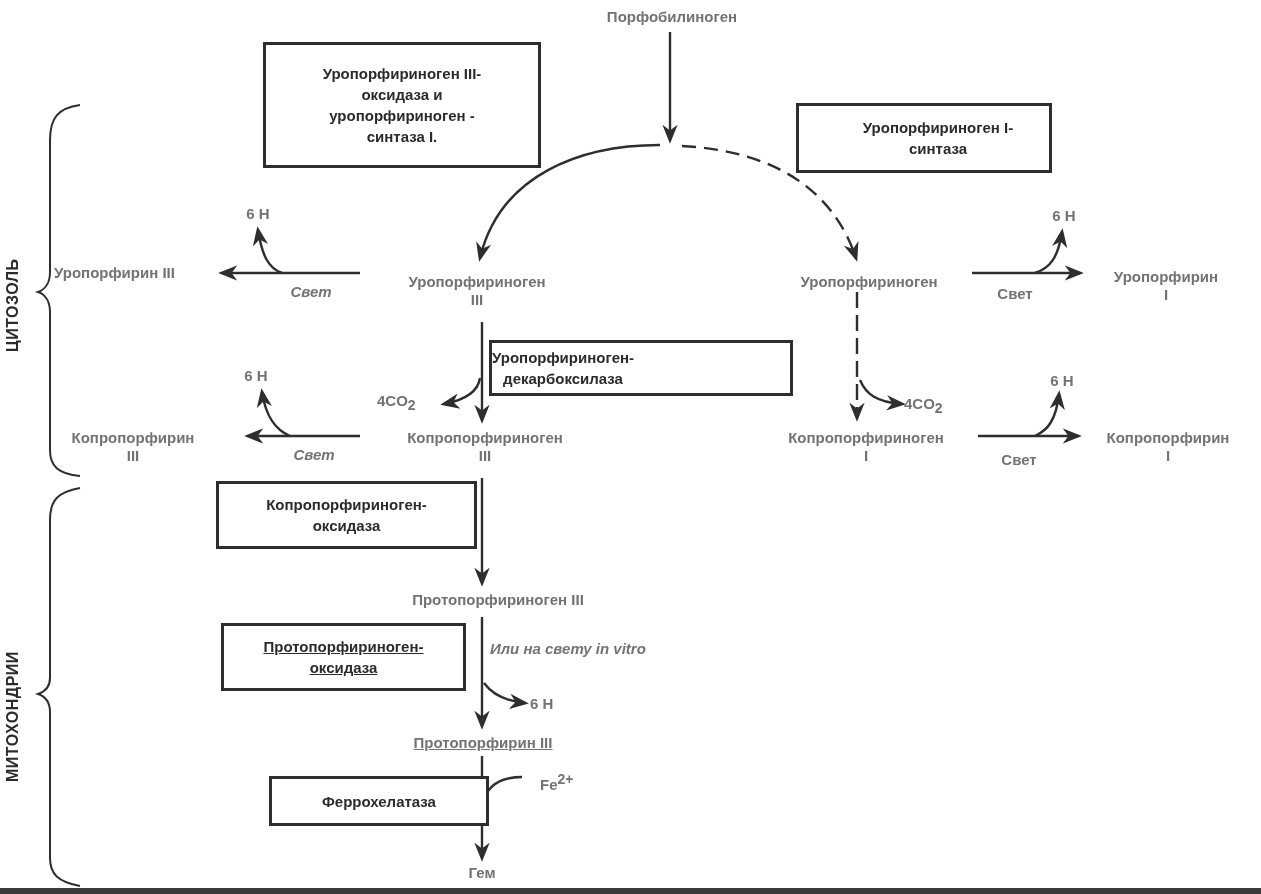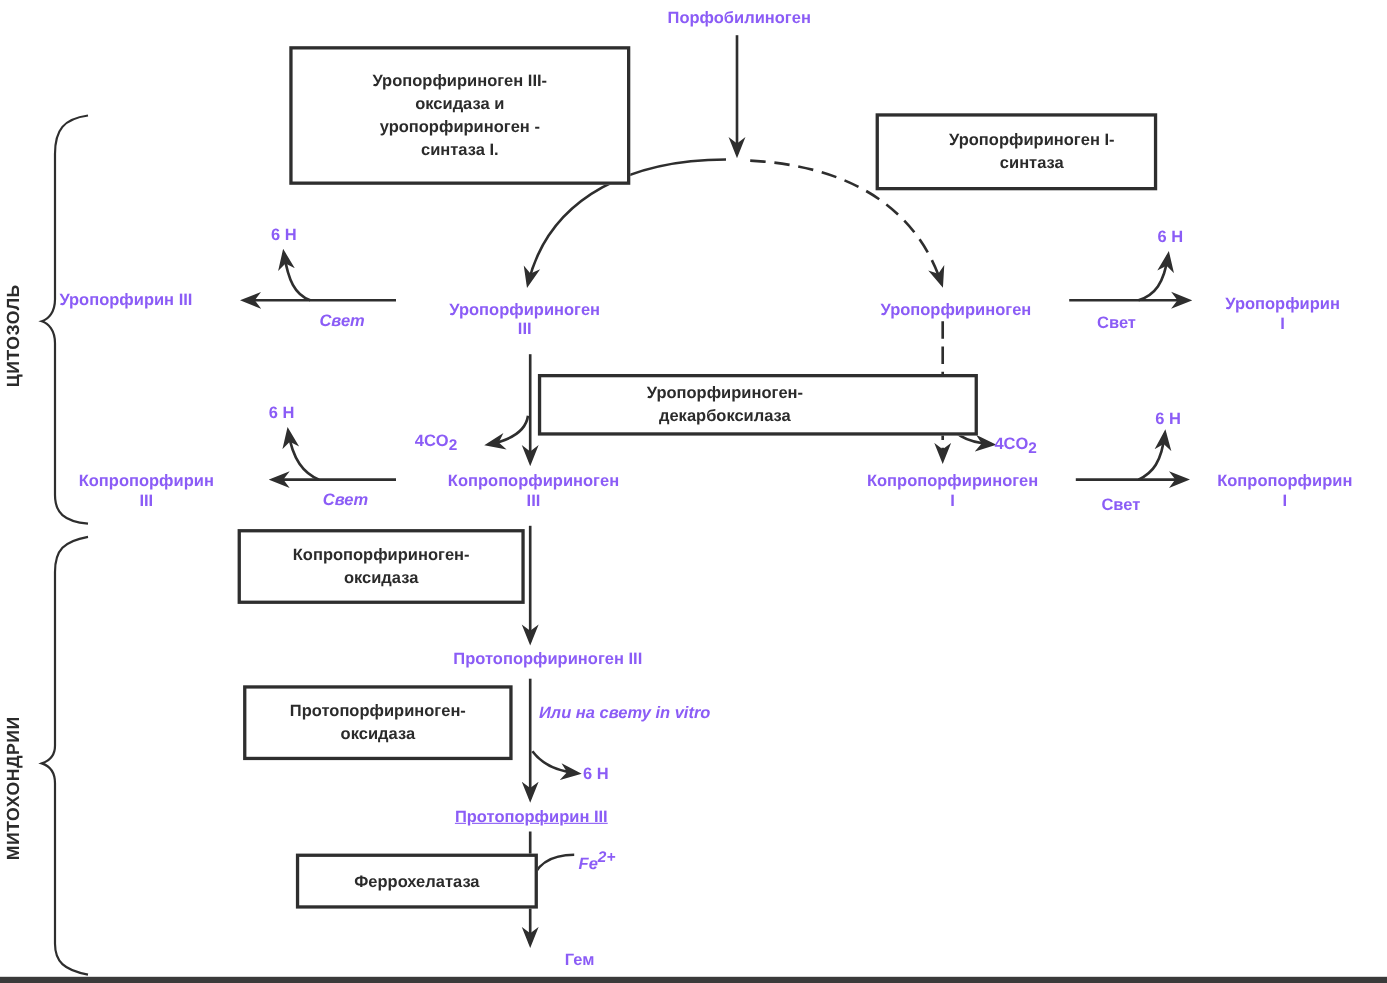--- a/index.html
+++ b/index.html
@@ -1,19 +1,19 @@
 <!DOCTYPE html>
 <html><head>
 <meta charset="utf-8">
 <style>
   html, body { margin:0; padding:0; background:#ffffff; }
   body { width:1261px; height:894px; position:relative; overflow:hidden;
          font-family:"Liberation Sans", "DejaVu Sans", sans-serif; color:#2a2a2a; }
   .lbl { position:absolute; font-size:15px; font-weight:bold; white-space:nowrap;
-         line-height:18px; color:#8b5cf6; transform:translateX(-50%); text-align:center; }
+         line-height:18px; color:#737373; transform:translateX(-50%); text-align:center; }
   .lbl.left { transform:none; text-align:right; }
   .it { font-style:italic; }
   .box { position:absolute; border:3px solid #2e2e2e; background:#ffffff;
          display:flex; align-items:center; justify-content:center; text-align:center;
          font-size:15px; font-weight:bold; line-height:21px; color:#2b2b2b; box-sizing:border-box; }
   .box span { display:block; }
   .vert { position:absolute; font-size:16px; font-weight:bold; color:#2b2b2b;
           transform-origin:left top; transform:rotate(-90deg); white-space:nowrap; letter-spacing:0.5px; }
   svg.lines { position:absolute; left:0; top:0; }
   .bottom-rule { position:absolute; left:0; top:888px; width:1261px; height:6px; background:#3a3a3a; }
@@ -66,47 +66,47 @@
   </g>
 </svg>
 
 <div class="bottom-rule"></div>
 
 <div class="vert" style="left:4px; top:352px;">ЦИТОЗОЛЬ</div>
 <div class="vert" style="left:4px; top:782px;">МИТОХОНДРИИ</div>
 
 <div class="lbl" style="left:672px; top:8px;">Порфобилиноген</div>
 
-<div class="box" style="left:263px; top:42px; width:310px; height:126px;">
+<div class="box" style="left:263px; top:42px; width:278px; height:126px;">
   <div>
     <span>Уропорфириноген III-</span>
     <span>оксидаза и</span>
     <span>уропорфириноген -</span>
     <span>синтаза I.</span>
   </div>
 </div>
 <div class="box" style="left:796px; top:103px; width:256px; height:70px;padding-left:28px;">
   <div>
     <span>Уропорфириноген I-</span>
     <span>синтаза</span>
   </div>
 </div>
-<div class="box" style="left:489px; top:340px; width:400px; height:56px; justify-content:center; padding-right:60px;">
+<div class="box" style="left:489px; top:340px; width:304px; height:56px; justify-content:flex-start; padding-right:60px;">
   <div>
     <span>Уропорфириноген-</span>
     <span>декарбоксилаза</span>
   </div>
 </div>
 <div class="box" style="left:216px; top:481px; width:261px; height:68px;">
   <div>
     <span>Копропорфириноген-</span>
     <span>оксидаза</span>
   </div>
 </div>
-<div class="box" style="left:221px; top:623px; width:245px; height:68px;">
+<div class="box" style="left:221px; top:623px; width:245px; height:68px;text-decoration:underline;">
   <div>
     <span>Протопорфириноген-</span>
     <span>оксидаза</span>
   </div>
 </div>
 <div class="box" style="left:269px; top:776px; width:220px; height:50px;">
   <span>Феррохелатаза</span>
 </div>
 
 <div class="lbl" style="left:477px; top:273px;">
@@ -132,21 +132,21 @@
 <div class="lbl" style="left:133px; top:429px;">
   <div>Копропорфирин</div>
   <div>III</div>
 </div>
 <div class="lbl" style="left:1168px; top:429px;">
   <div>Копропорфирин</div>
   <div>I</div>
 </div>
 <div class="lbl" style="left:498px; top:591px;">Протопорфириноген III</div>
 <div class="lbl" style="left:483px; top:734px;text-decoration:underline;">Протопорфирин III</div>
-<div class="lbl" style="left:482px; top:864px;margin-left:45px;">Гем</div>
+<div class="lbl" style="left:482px; top:864px;">Гем</div>
 
 <div class="lbl it" style="left:311px; top:283px;">Свет</div>
 <div class="lbl" style="left:1015px; top:285px;">Свет</div>
 <div class="lbl it" style="left:314px; top:446px;">Свет</div>
 <div class="lbl" style="left:1019px; top:451px;">Свет</div>
 
 <div class="lbl" style="left:258px; top:205px;">6 Н</div>
 <div class="lbl" style="left:1064px; top:207px;">6 Н</div>
 <div class="lbl" style="left:256px; top:367px;">6 Н</div>
 <div class="lbl" style="left:1062px; top:372px;">6 Н</div>
@@ -154,15 +154,15 @@
 
 <div class="lbl left" style="left:377px; top:392px;">
   <span>4CO</span><sub style="font-size:14px;">2</sub>
 </div>
 <div class="lbl left" style="left:904px; top:395px;">
   <span>4CO</span><sub style="font-size:14px;">2</sub>
 </div>
 
 <div class="lbl left it" style="left:490px; top:640px;">Или на свету  in vitro</div>
 
-<div class="lbl left" style="left:526px; top:770px;font-style:italic;">
+<div class="lbl left" style="left:540px; top:770px;">
   <span>Fe</span><sup style="font-size:14px;">2+</sup>
 </div>
 
 </body></html>

